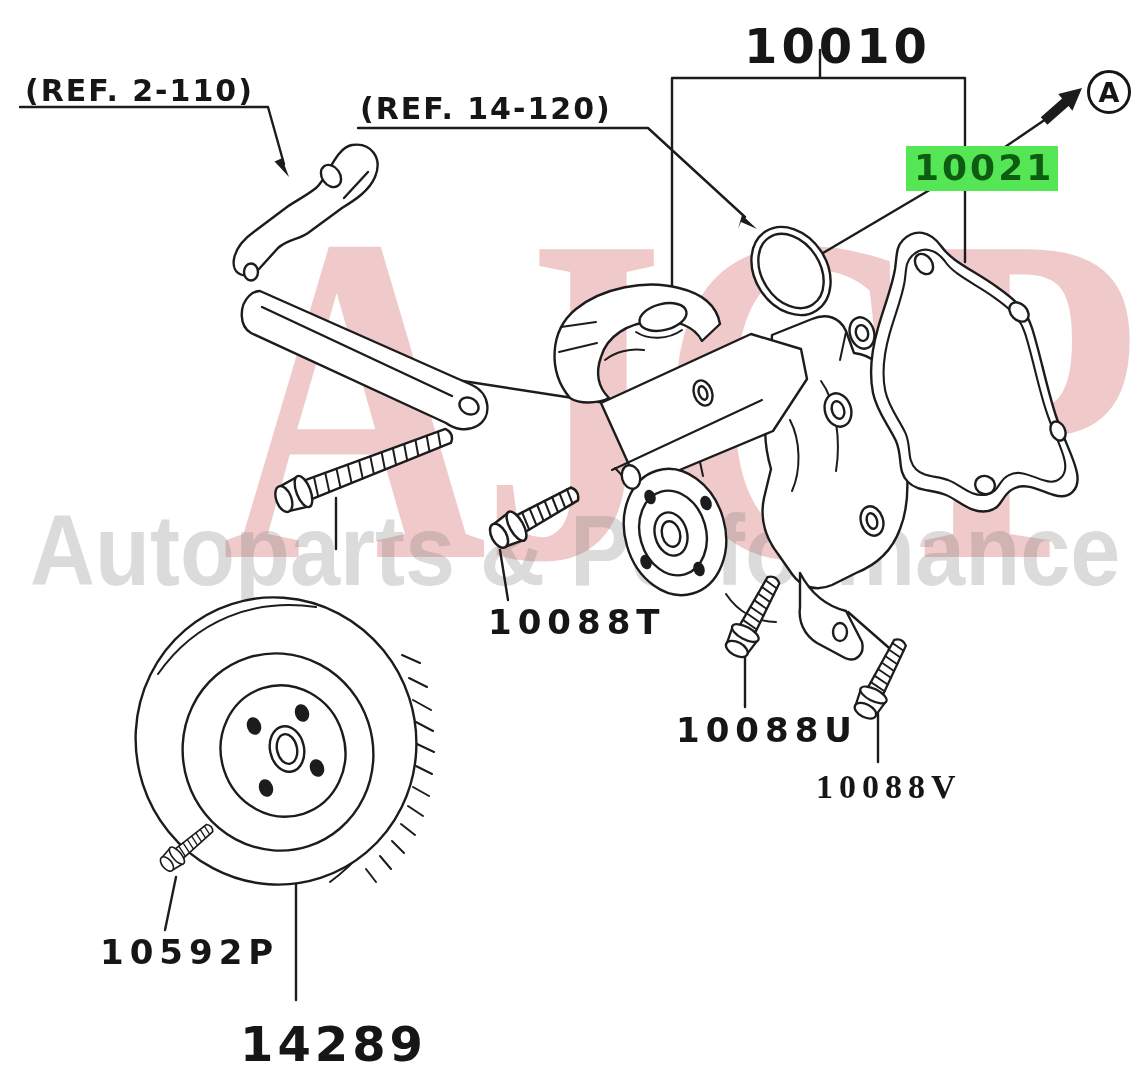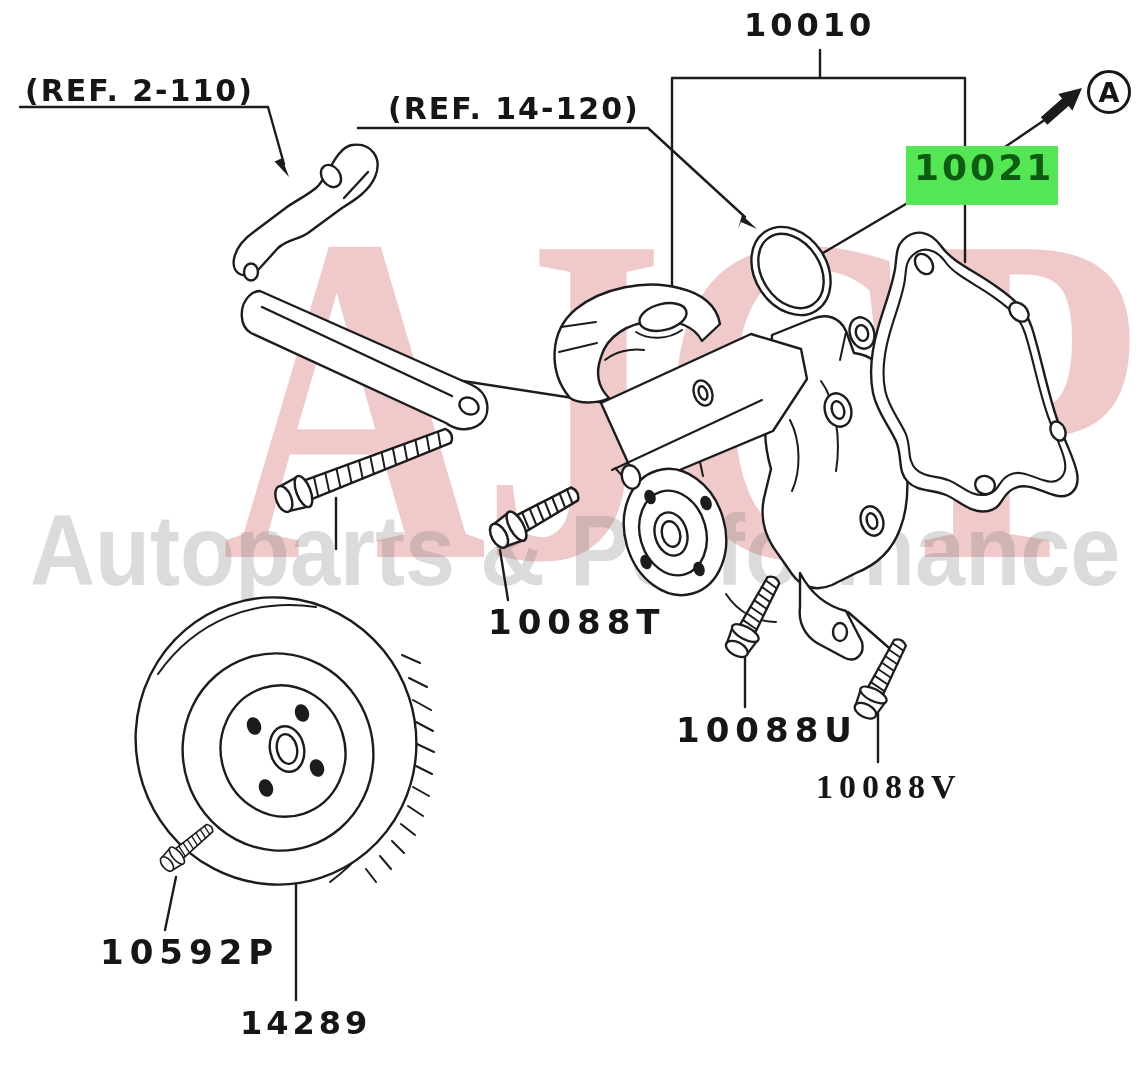--- a/index.html
+++ b/index.html
@@ -33,27 +33,27 @@
   .art *{stroke:var(--line);stroke-width:2.4;fill:none;stroke-linecap:round;stroke-linejoin:round;}
   .art .w{fill:#ffffff;}
   .art .dark{fill:var(--line);stroke:none;}
   .art .solid{fill:var(--line);stroke:none;}
   .art .thin{stroke-width:2;}
   
   .part-label{
     position:absolute;z-index:3;font-weight:bold;color:#161616;
     font-size:34px;letter-spacing:6px;white-space:nowrap;line-height:1.1;
   }
-  .big-label{font-size:32px;letter-spacing:4px;}
+  .big-label{font-size:48px;letter-spacing:4px;margin-top:12px;}
   .ref-label{
     position:absolute;z-index:3;font-weight:bold;color:#161616;
     font-size:30px;letter-spacing:2px;white-space:nowrap;line-height:1.1;
   }
   .highlight-label{
-    position:absolute;z-index:3;left:906px;top:146px;width:152px;height:59px;
+    position:absolute;z-index:3;left:906px;top:146px;width:152px;height:45px;
     background:var(--highlight-bg);color:var(--highlight-text);
     font-weight:bold;font-size:36px;letter-spacing:3px;line-height:44px;
     padding-left:8px;box-sizing:border-box;white-space:nowrap;
   }
   .view-marker{
     position:absolute;z-index:3;left:1087px;top:70px;width:44px;height:44px;
     border:3.5px solid #161616;border-radius:50%;box-sizing:border-box;
     display:flex;align-items:center;justify-content:center;
     font-weight:bold;font-size:27px;color:#161616;background:transparent;
   }
@@ -190,21 +190,21 @@
     <g>
       <use href="#bolt" transform="translate(876,690) rotate(-63) scale(0.93)"></use>
     </g>
     <g>
       <use href="#bolt" transform="translate(180,853) rotate(-40) scale(0.68)"></use>
     </g>
   </svg>
 
   <div class="ref-label" style="left:25px;top:74px;">(REF. 2-110)</div>
 
-  <div class="ref-label" style="left:360px;top:92px;margin-left:28px;">(REF. 14-120)</div>
+  <div class="ref-label" style="left:360px;top:92px;">(REF. 14-120)</div>
 
   <div class="part-label big-label" style="left:744px;top:8px;">10010</div>
 
   <div class="highlight-label">10021</div>
 
 
   <div class="part-label" style="left:488px;top:604px;">10088T</div>
 
   <div class="part-label" style="left:676px;top:712px;">10088U</div>
 

